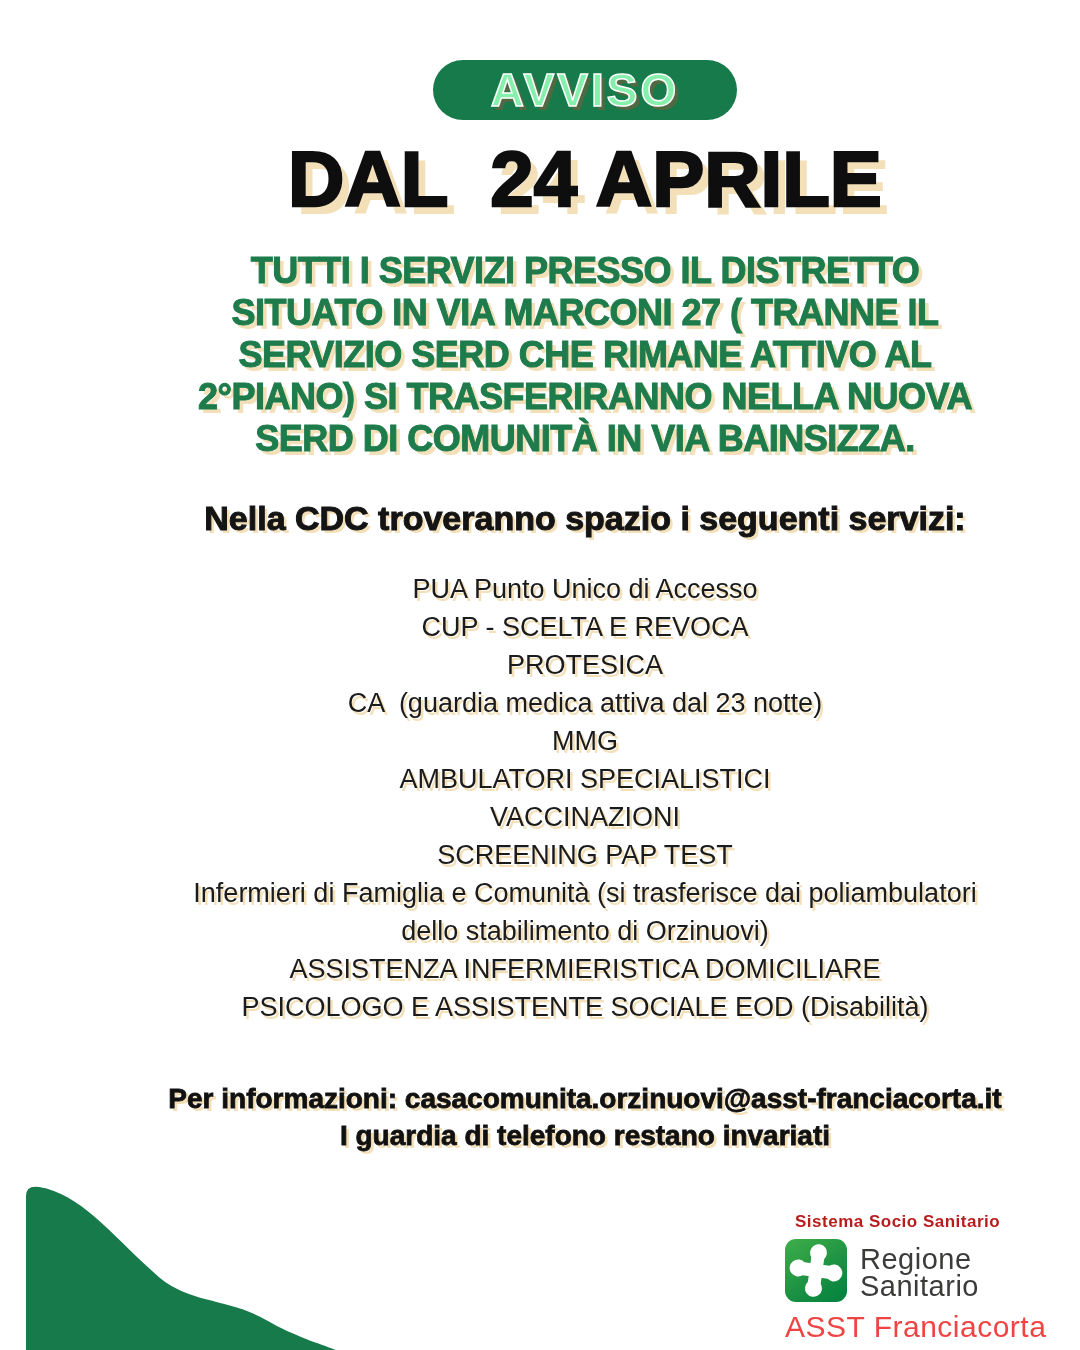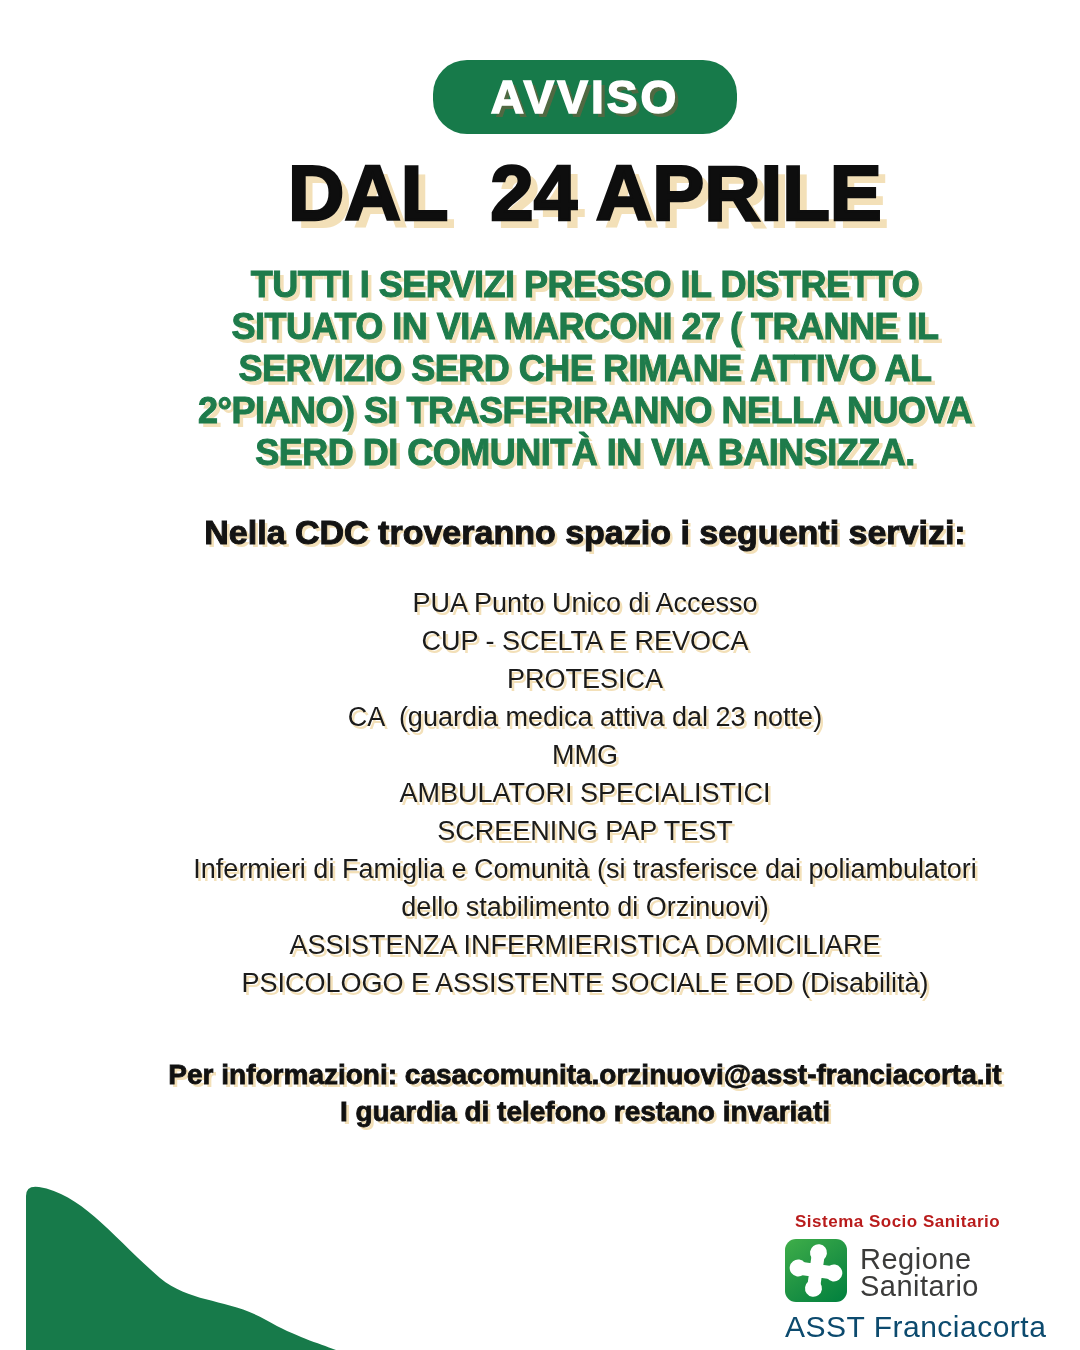--- a/index.html
+++ b/index.html
@@ -13,23 +13,23 @@
   .poster {
     position:absolute;
     left:90px; right:0; top:0;
     text-align:center;
   }
   
   .badge {
     display:inline-block;
     margin-top:60px;
     background:#177a4a;
-    color:#ffffff;
+    color:#86efac;
     border-radius:34px;
-    padding:14px 58px;
+    padding:7px 58px;
     font-size:46px;
     line-height:46px;
     font-weight:700;
     letter-spacing:3px;
     -webkit-text-stroke:1.5px #ffffff;
     text-shadow:4px 4px 0 rgba(100,100,64,0.75);
   }
   
   .headline {
     margin-top:14px;
@@ -115,21 +115,21 @@
     margin-top:7px;
     font-size:29px;
     line-height:27px;
     letter-spacing:0.5px;
     color:#3b3b3a;
   }
   .org {
     margin-top:8px;
     font-size:30px;
     letter-spacing:0.5px;
-    color:#0c4a6e;
+    color:#ef4444;
   }
   
   .wave {
     position:absolute;
     left:0; bottom:0;
     width:360px; height:170px;
   }
 </style>
 </head>
 <body>
@@ -152,20 +152,21 @@
 
   <div class="subtitle">Nella CDC troveranno spazio i seguenti servizi:</div>
 
   <div class="services">
     <div class="service">PUA Punto Unico di Accesso</div>
     <div class="service">CUP - SCELTA E REVOCA</div>
     <div class="service">PROTESICA</div>
     <div class="service">CA  (guardia medica attiva dal 23 notte)</div>
     <div class="service">MMG</div>
     <div class="service">AMBULATORI SPECIALISTICI</div>
+    <div class="service">VACCINAZIONI</div>
     <div class="service">SCREENING PAP TEST</div>
     <div class="service">Infermieri di Famiglia e Comunità (si trasferisce dai poliambulatori dello stabilimento di Orzinuovi)</div>
     <div class="service">ASSISTENZA INFERMIERISTICA DOMICILIARE</div>
     <div class="service">PSICOLOGO E ASSISTENTE SOCIALE EOD (Disabilità)</div>
   </div>
 
   <div class="contact">
     <div>Per informazioni: casacomunita.orzinuovi@asst-franciacorta.it</div>
     <div>I guardia di telefono restano invariati</div>
   </div>

